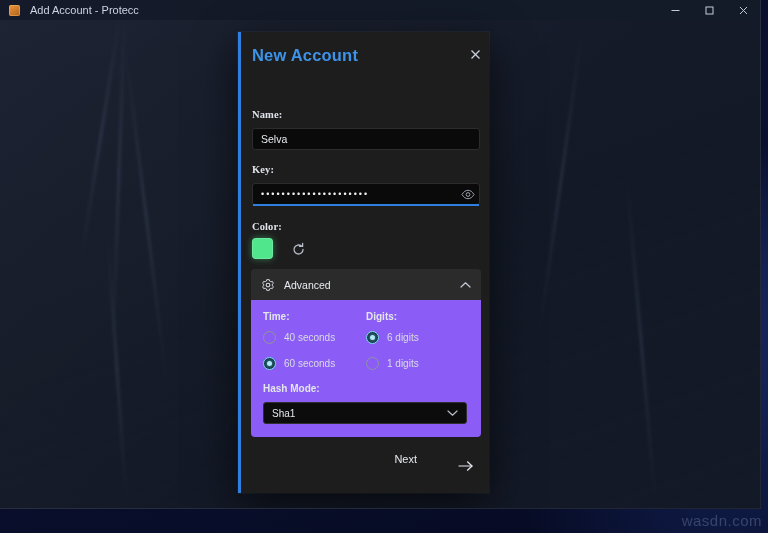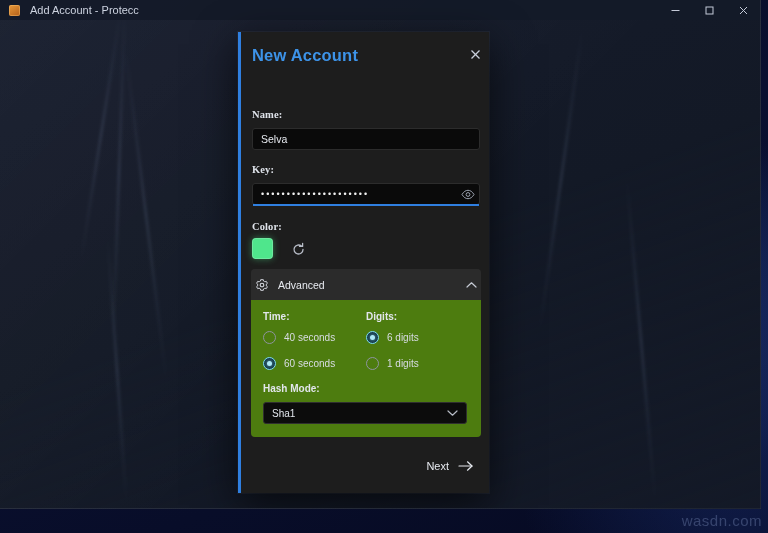--- a/index.html
+++ b/index.html
@@ -224,35 +224,35 @@
     left: 13px; top: 237px;
     width: 230px;
     background: #262626;
     border-radius: 4px;
     overflow: hidden;
   }
   #advanced-header {
     height: 31px;
     display: flex;
     align-items: center;
-    padding: 0 4px;
+    padding: 0 10px;
     background: #2b2b2b;
   }
   #gear-icon { width: 14px; height: 14px; color: #dde1e8; display: flex; align-items: center; }
   #advanced-title {
     margin-left: 9px;
     font-size: 10.5px;
     color: #e8ebf1;
     flex: 1;
   }
   #advanced-chevron { color: #c4c9d3; display: flex; align-items: center; }
 
   #advanced-content {
     padding: 11px 12px 13px 12px;
-    background: #4d7c0f;
+    background: #8b5cf6;
   }
   .group-label {
     font-size: 10px;
     font-weight: bold;
     color: #e2e6ec;
     margin-bottom: 9px;
   }
   .radio-cols { display: flex; }
   .radio-col { width: 50%; }
   .radio-row {
@@ -306,23 +306,23 @@
   }
   #hash-chevron { color: #b5bac4; display: flex; align-items: center; }
 
   
   #next-button {
     position: absolute;
     right: 14px;
     bottom: 14px;
     height: 26px;
     display: flex;
-    align-items: center;
     padding: 0 6px;
     border-radius: 3px;
+    gap: 32px;
   }
   #next-label {
     font-size: 11px;
     color: #e7eaf0;
   }
   #next-arrow {
     margin-left: 9px;
     color: #e7eaf0;
     display: flex;
     align-items: center;

